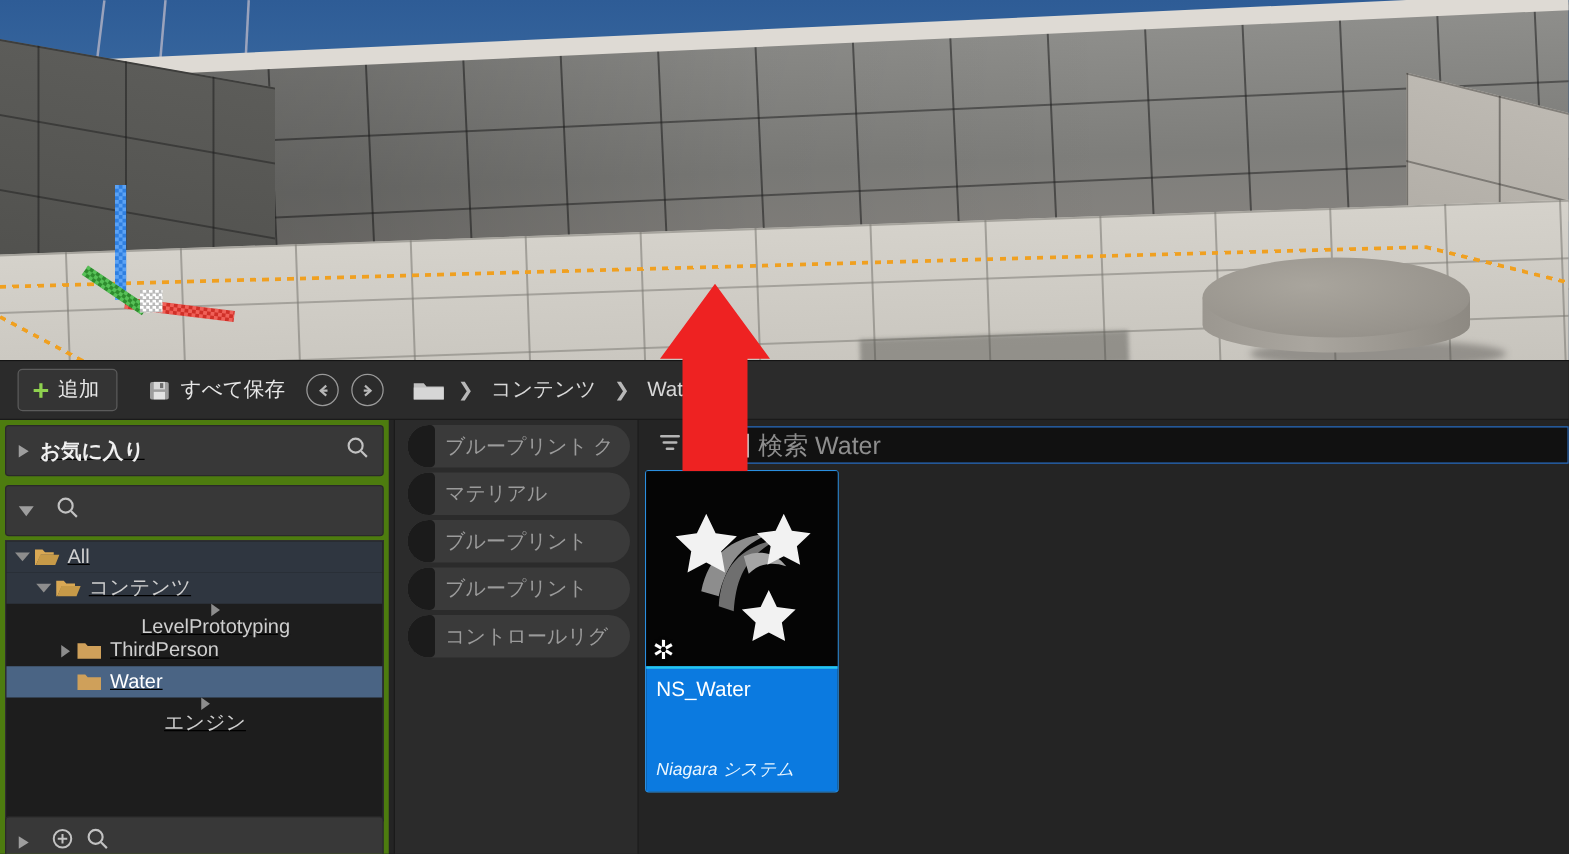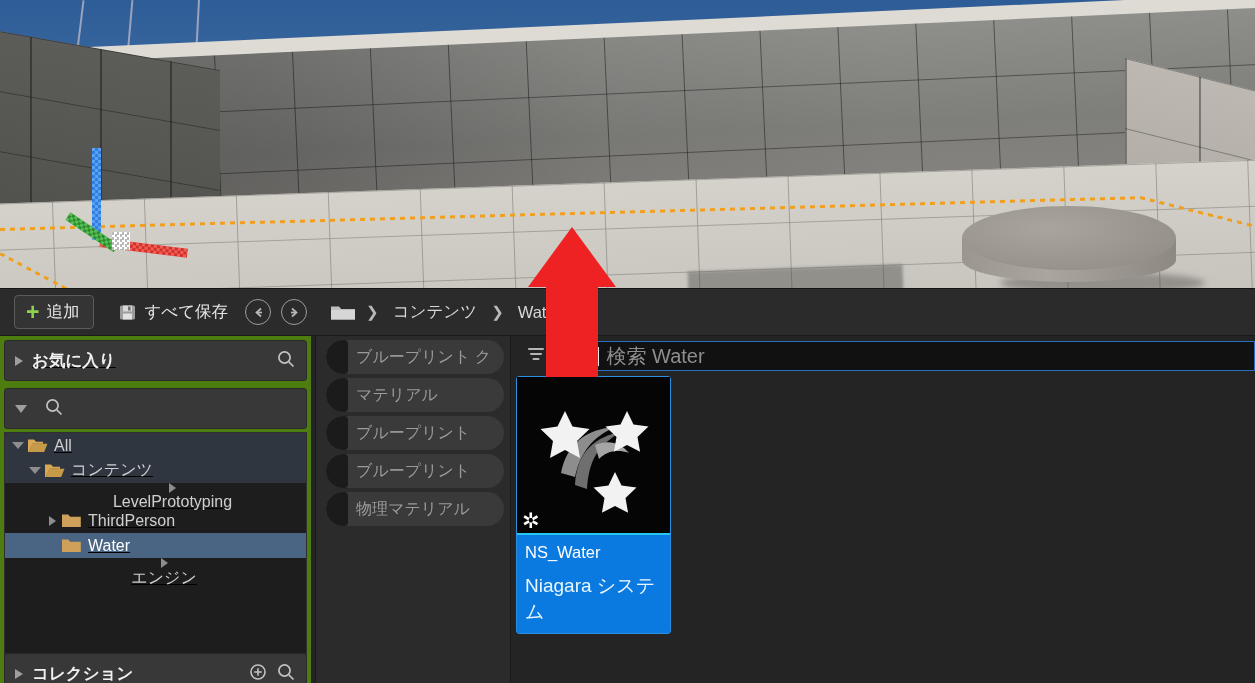--- a/index.html
+++ b/index.html
@@ -245,21 +245,21 @@
     line-height: 1; font-weight: 700; text-shadow: 0 0 3px #000;
   }
   #tile-label {
     height: 100px; background: #0b7ae0; border-top: 2.5px solid #26c6f0;
     position: relative;
   }
   #asset-name {
     color: #ffffff; font-size: 16.5px; padding: 8px 0 0 8px;
   }
   #asset-type {
-    position: absolute; left: 8px; bottom: 8px; color: #eaf6ff; font-size: 19px;
+    position: absolute; left: 8px; bottom: 8px; color: #eaf6ff; font-size: 14px; font-style: italic;
   }
   #status-strip {
     position: absolute; left: 0; bottom: 0; width: 744px; height: 18px;
     color: #3a3a3a; font-size: 12px; overflow: hidden; padding-left: 8px;
   }
 
   
   #red-arrow {
     position: absolute; left: 528px; top: 227px; width: 88px; height: 150px;
     pointer-events: none;
@@ -433,21 +433,20 @@
             </span>
             <svg width="21" height="17" viewBox="0 0 21 17" class="fold">
               <path d="M1 15V2.5h6.2l2 2.3h10.6V15z" fill="#cfa05a"></path>
             </svg>
             <span>エンジン</span>
           </div>
         </div>
 
       <div class="panel-head" id="collections-head">
         <span class="tri"></span>
-        <span class="panel-title">コレクション</span>
         <span class="head-ico">
           <svg width="20" height="20" viewBox="0 0 20 20">
             <circle cx="10" cy="10" r="7" fill="none" stroke="#c2c2c2" stroke-width="1.6"></circle>
             <path d="M10 6.2v7.6M6.2 10h7.6" stroke="#c2c2c2" stroke-width="1.6"></path>
           </svg>
         </span>
         <span class="head-ico">
           <svg width="20" height="20" viewBox="0 0 20 20">
             <circle cx="8.5" cy="8.5" r="5.6" fill="none" stroke="#c2c2c2" stroke-width="1.7"></circle>
             <path d="M12.8 12.8L17.5 17.5" stroke="#c2c2c2" stroke-width="1.7"></path>
@@ -469,21 +468,21 @@
           <div class="filter-pill">
             <span class="pill-knob"></span>
             <span class="pill-label">ブループリント</span>
           </div>
           <div class="filter-pill">
             <span class="pill-knob"></span>
             <span class="pill-label">ブループリント</span>
           </div>
           <div class="filter-pill">
             <span class="pill-knob"></span>
-            <span class="pill-label">物理マテリアル</span>
+            <span class="pill-label">コントロールリグ</span>
           </div>
         </div>
     </div>
 
     <div id="assets">
       <div id="asset-search-bar">
         <span style="padding:0 6px;">
           <svg width="22" height="22" viewBox="0 0 22 22">
             <path d="M4 6h14M6 11h10M8.5 16h5" stroke="#b5b5b5" stroke-width="2" stroke-linecap="round"></path>
           </svg>

